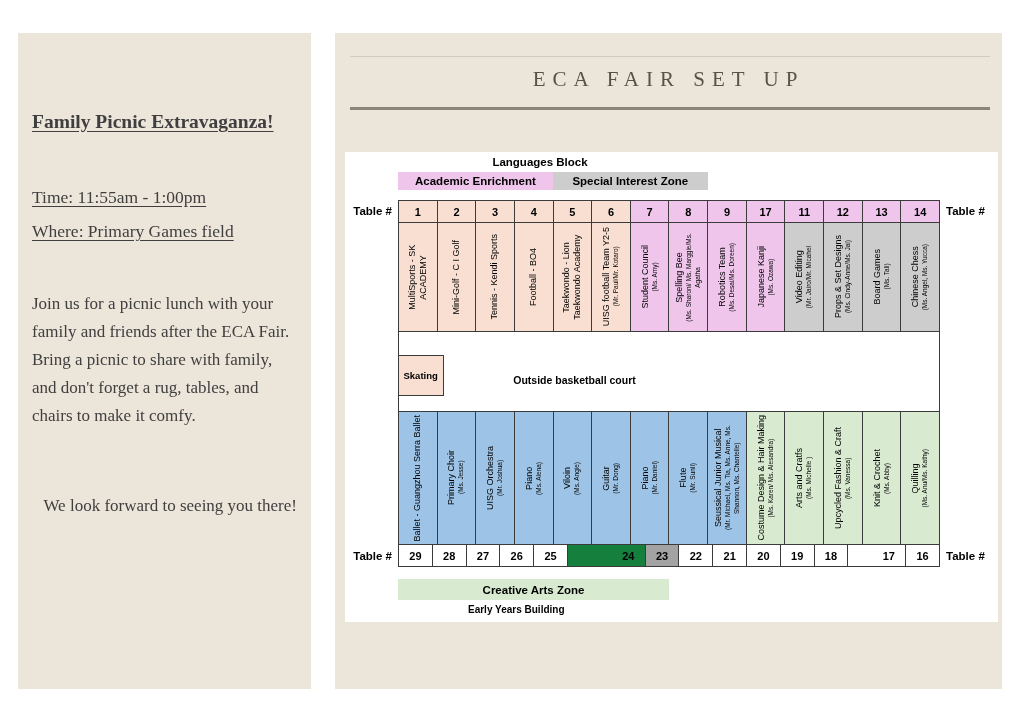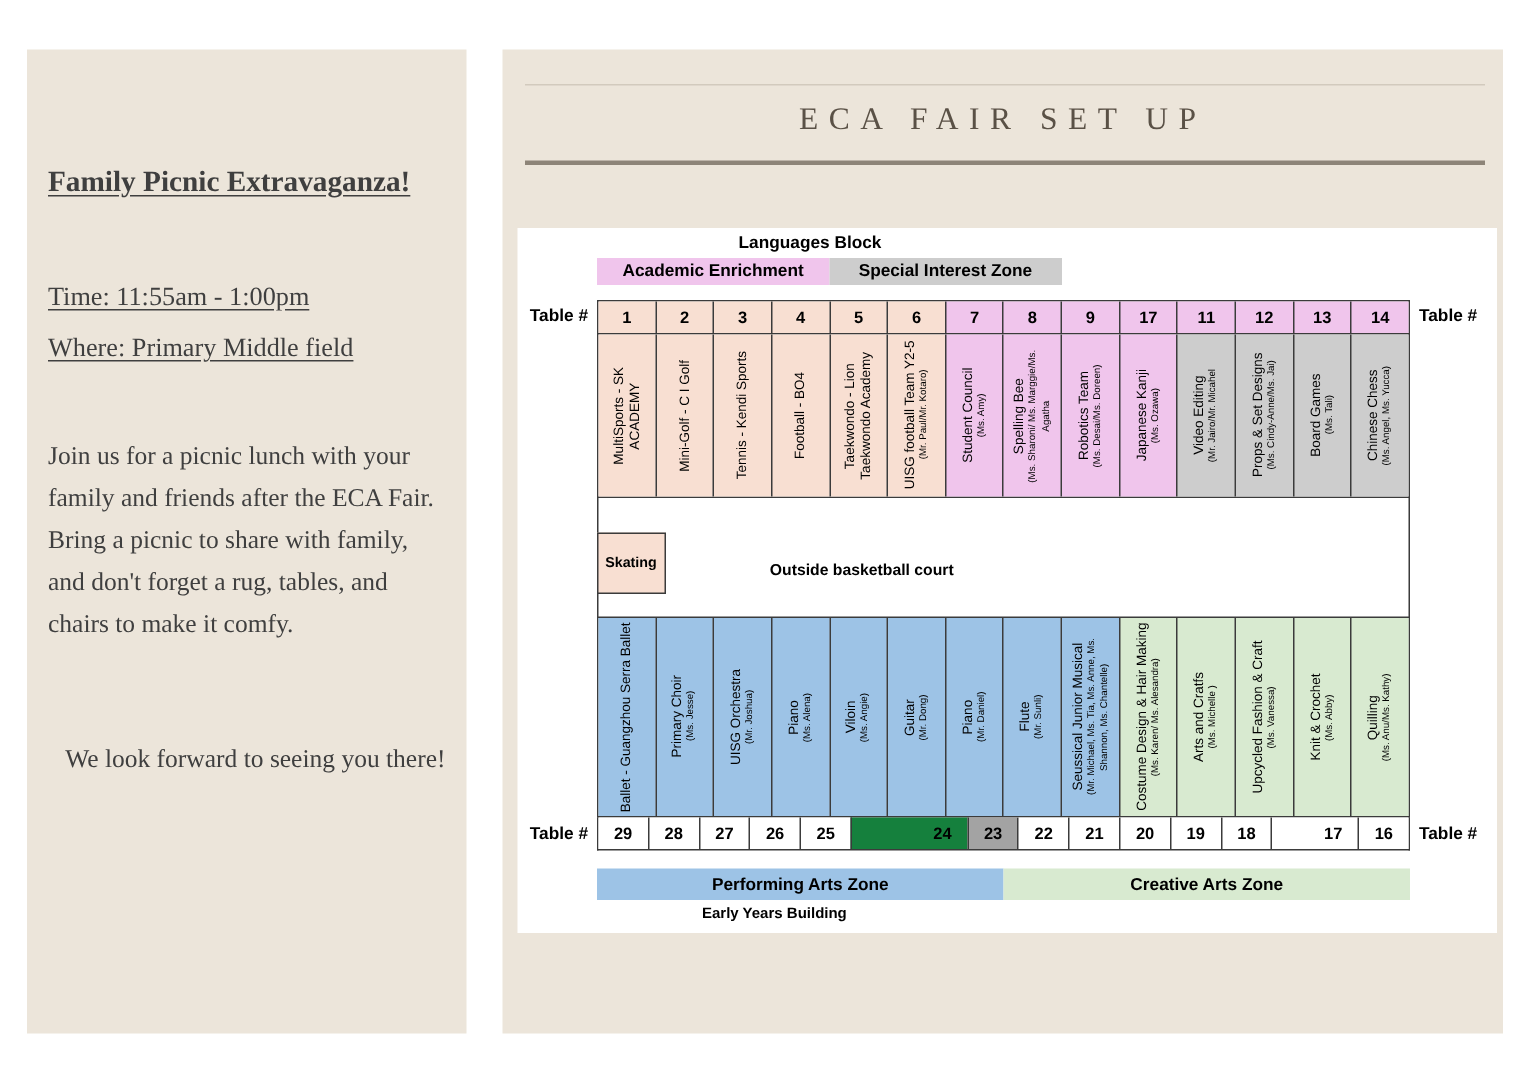--- a/index.html
+++ b/index.html
@@ -71,21 +71,21 @@
 
   .zone-bar-row.bottom { margin-top:12px; height:21px; }
   .early-label { margin-top:4px; padding-left:70px; font-size:10px; font-weight:bold; color:#000; }
 </style>
 </head>
 <body>
 
 <div class="panel" id="left-panel">
   <div class="lp-title">Family Picnic Extravaganza!</div>
   <div class="lp-line lp-time">Time: 11:55am - 1:00pm</div>
-  <div class="lp-line lp-where">Where: Primary Middle field</div>
+  <div class="lp-line lp-where">Where: Primary Games field</div>
   <div class="lp-body">Join us for a picnic lunch with your family and friends after the ECA Fair. Bring a picnic to share with family, and don't forget a rug, tables, and chairs to make it comfy.</div>
   <div class="lp-close">We look forward to seeing you there!</div>
 </div>
 
 <div class="panel" id="right-panel">
   <div class="rule-thin"></div>
   <div class="fair-title">ECA FAIR SET UP</div>
   <div class="rule-thick"></div>
 
   <div id="chart-box">
@@ -307,21 +307,20 @@
             <div class="num-cell" style="background: rgb(255, 255, 255);">21</div>
             <div class="num-cell" style="background: rgb(255, 255, 255);">20</div>
             <div class="num-cell" style="background: rgb(255, 255, 255);">19</div>
             <div class="num-cell" style="background: rgb(255, 255, 255);">18</div>
             <div class="num-cell" style="background: rgb(255, 255, 255); padding-left: 24px;">17</div>
             <div class="num-cell" style="background: rgb(255, 255, 255);">16</div>
           </div>
       </div>
 
       <div class="zone-bar-row bottom" id="zones-bottom">
-          <div class="zone-seg" style="background: rgb(157, 195, 230); width: 50%;">Performing Arts Zone</div>
           <div class="zone-seg" style="background: rgb(216, 234, 208); width: 50%;">Creative Arts Zone</div>
         </div>
 
       <div class="early-label">Early Years Building</div>
 
     </div>
   </div>
 </div>
 
 </body></html>

